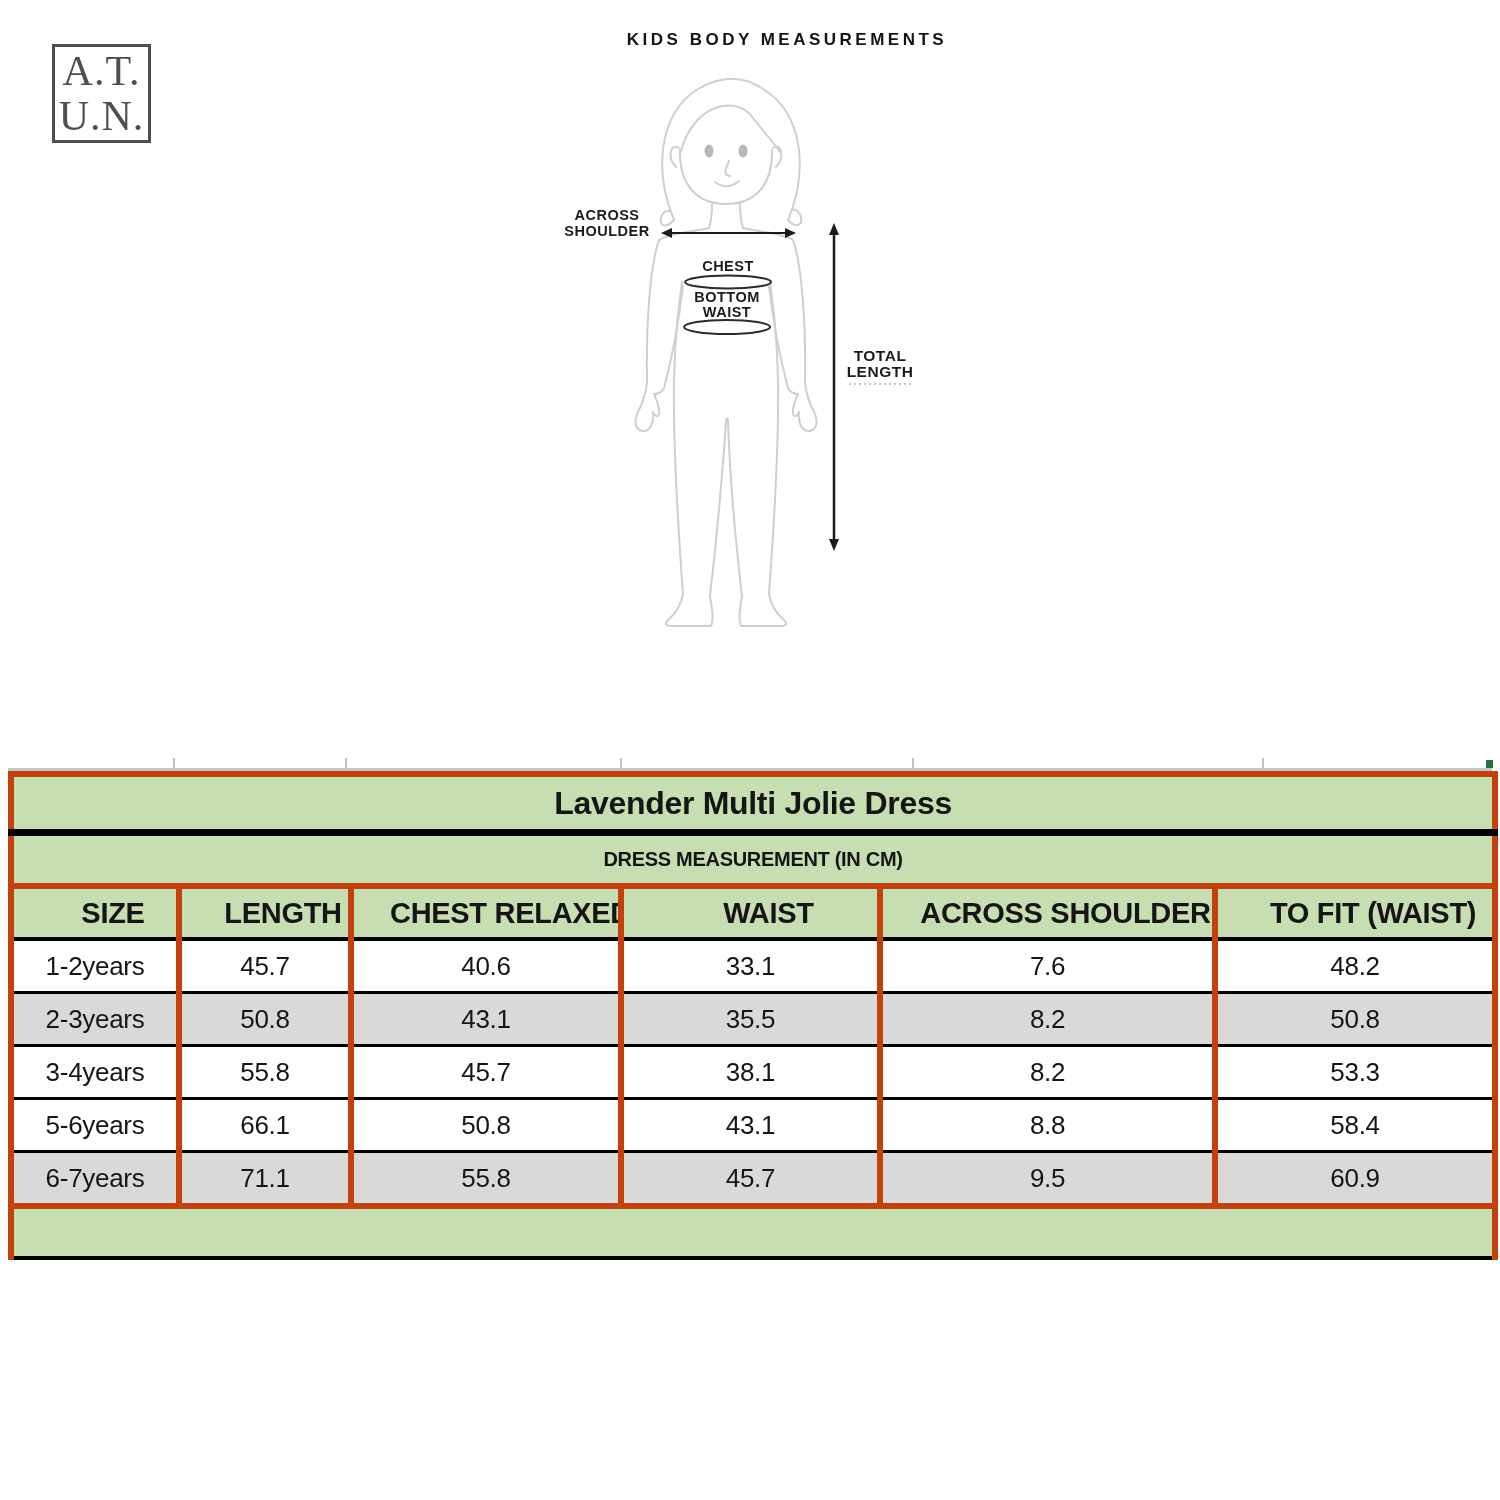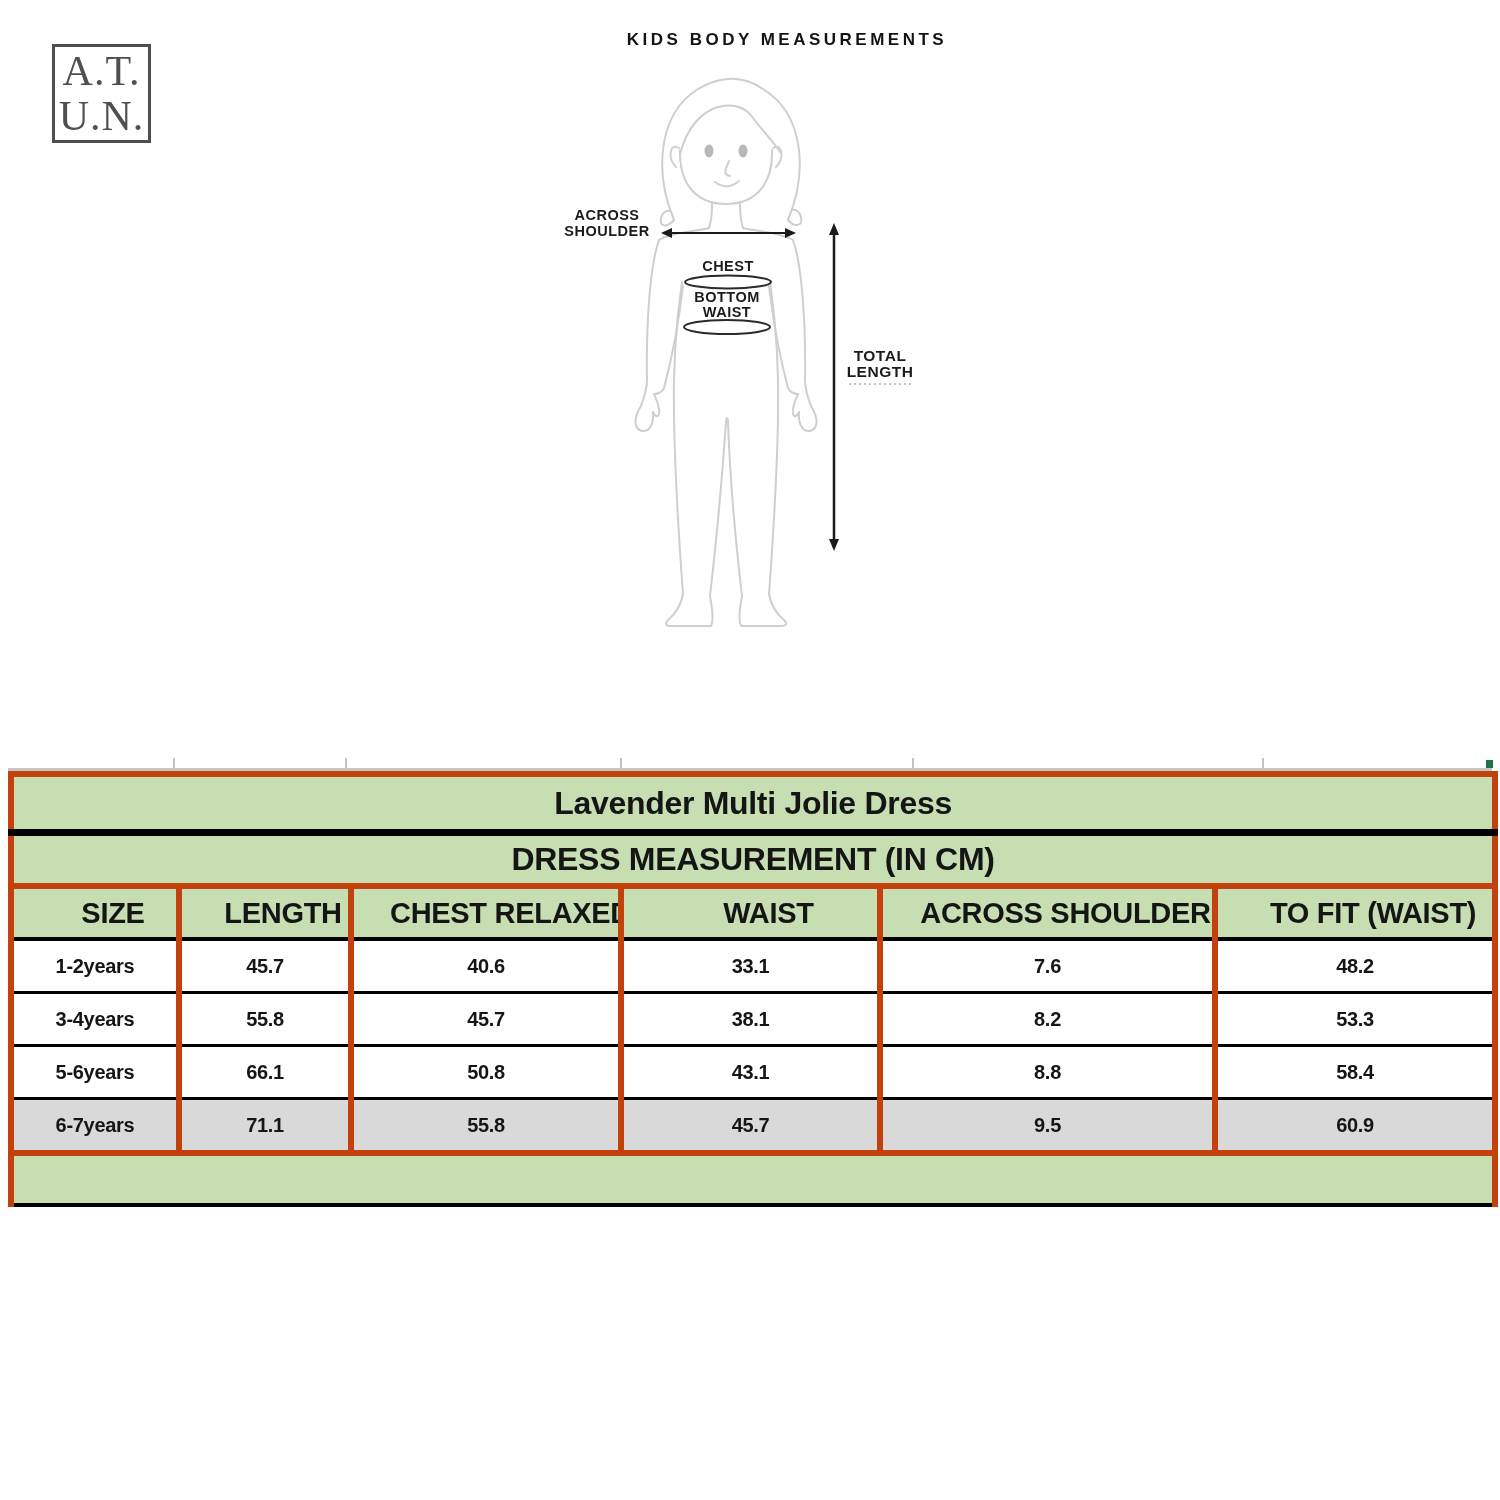--- a/index.html
+++ b/index.html
@@ -38,23 +38,23 @@
 
   table.size-chart {
     border-collapse:collapse; table-layout:fixed; width:1484px;
     color:#151515; font-family:"Liberation Sans", sans-serif;
   }
   .size-chart td {
     border:6px solid #c2410c; text-align:center; padding:0;
     overflow:hidden; white-space:nowrap; letter-spacing:-0.3px;
   }
   .row-title    td { background:#c7deb2; height:52px; font-size:32px; font-weight:bold; border-bottom:7px solid #000; }
-  .row-subtitle td { background:#c7deb2; height:47px; font-size:32px; font-weight:bold; border-bottom:3px solid #000; }
+  .row-subtitle td { background:#c7deb2; height:47px; font-size:20px; font-weight:bold; border-bottom:3px solid #000; }
   .row-head     td { background:#c7deb2; height:48px; font-size:29px; font-weight:bold; border-bottom:4px solid #000;padding-left:36px; }
-  tr.data       td { height:50px; font-size:20px; font-weight:bold; border-top:3px solid #000; border-bottom:3px solid #000; background:#ffffff; }
+  tr.data       td { height:50px; font-size:26px; font-weight:normal; border-top:3px solid #000; border-bottom:3px solid #000; background:#ffffff; }
   tr.data.alt   td { background:#d9d9d9; }
   .row-footer   td { background:#c7deb2; height:47px; border-bottom:4px solid #000; }
 </style>
 </head>
 <body>
 
 <div class="canvas">
 
   <div class="logo">
     <div>A.T.</div>
@@ -174,20 +174,28 @@
         </tr>
 
         <tr class="data">
           <td>1-2years</td>
           <td>45.7</td>
           <td>40.6</td>
           <td>33.1</td>
           <td>7.6</td>
           <td>48.2</td>
         </tr>
+        <tr class="data alt">
+          <td>2-3years</td>
+          <td>50.8</td>
+          <td>43.1</td>
+          <td>35.5</td>
+          <td>8.2</td>
+          <td>50.8</td>
+        </tr>
         <tr class="data">
           <td>3-4years</td>
           <td>55.8</td>
           <td>45.7</td>
           <td>38.1</td>
           <td>8.2</td>
           <td>53.3</td>
         </tr>
         <tr class="data">
           <td>5-6years</td>

